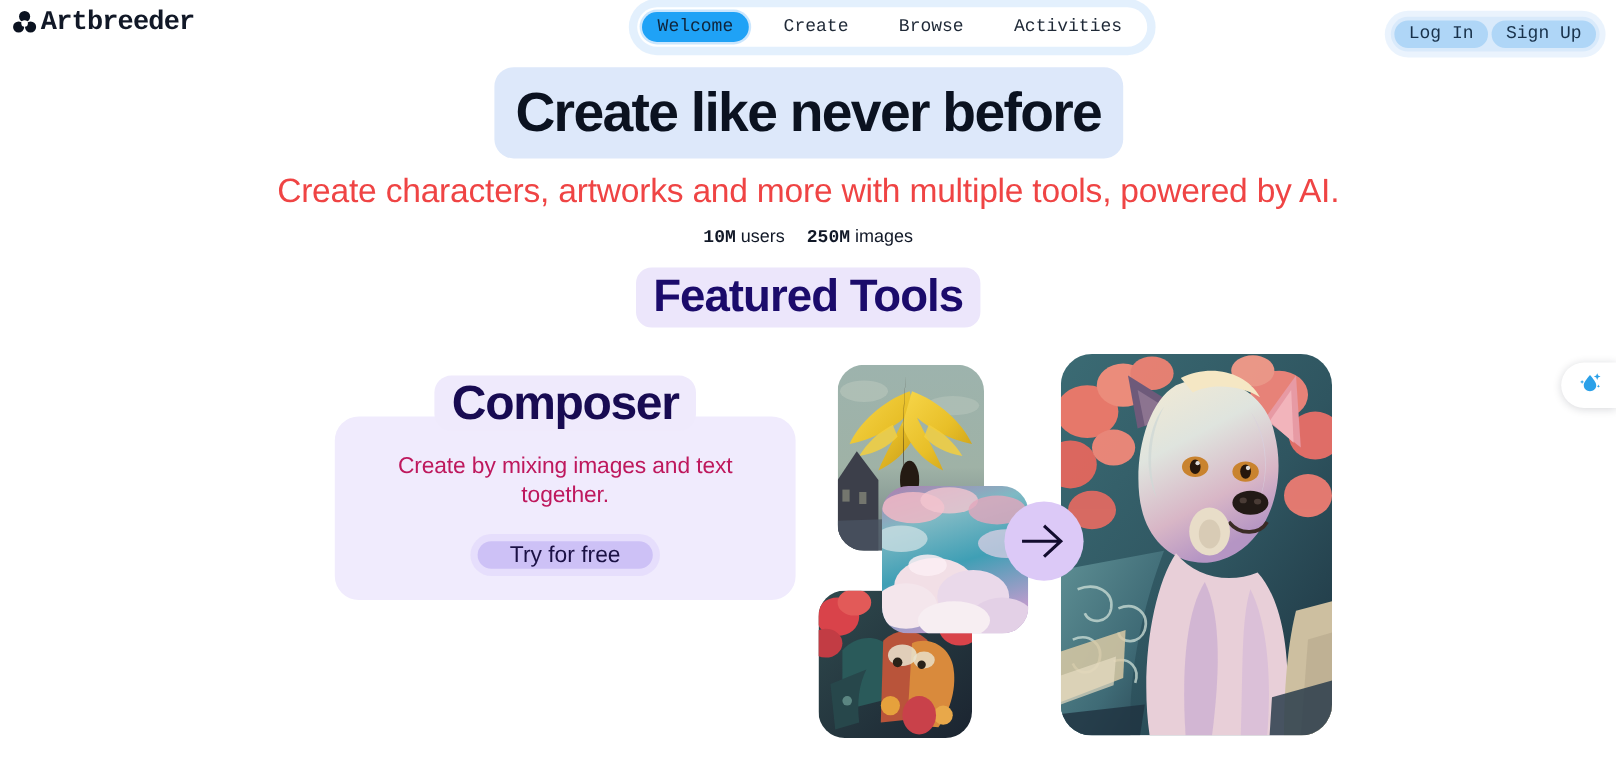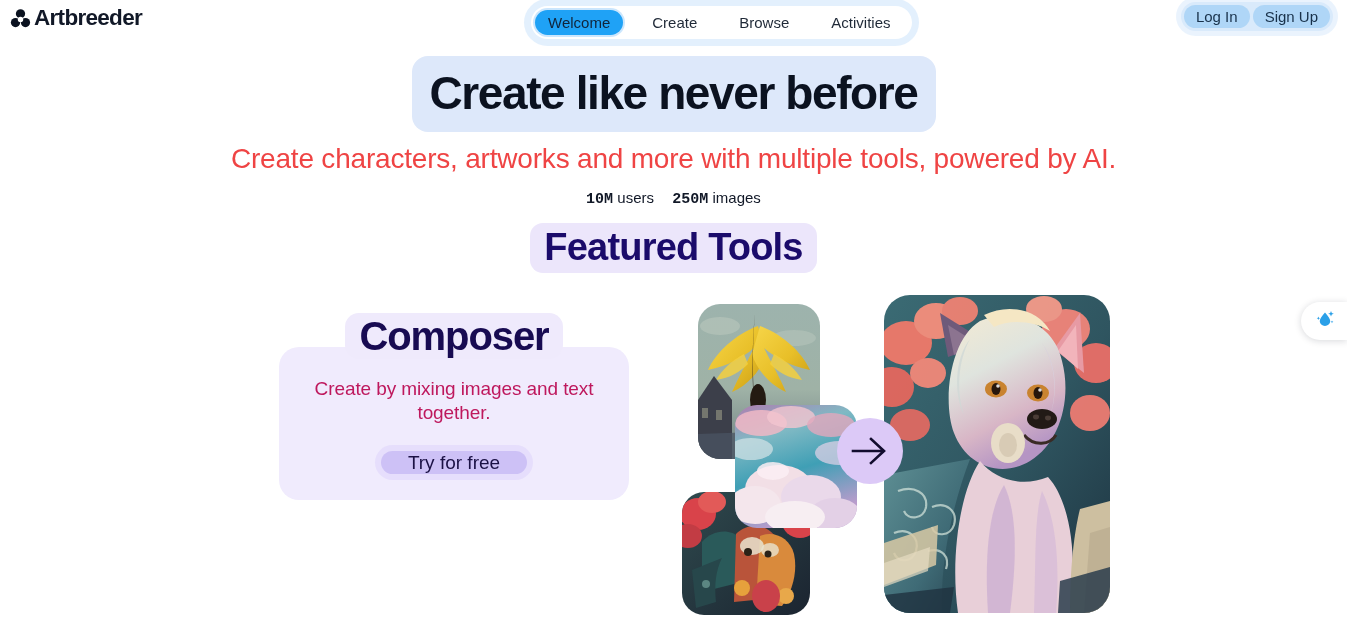--- a/index.html
+++ b/index.html
@@ -7,21 +7,21 @@
     width: 1347px; height: 633px;
     background: #ffffff;
     font-family: "Liberation Sans", sans-serif;
     overflow: hidden;
   }
   body { position: relative; }
 
   
   .header {
     position: absolute; top: 0; left: 0;
-    width: 1336px; height: 48px;
+    width: 1336px; height: 48px; font-family: Liberation Mono, monospace;
   }
   .logo {
     position: absolute; left: 10px; top: 7px;
     display: flex; align-items: center; gap: 3px;
   }
   .logo-icon { width: 21px; height: 21px; display: block; }
   .logo-text {
     font-size: 22.5px; font-weight: 700; letter-spacing: -0.7px;
     color: #111827; line-height: 1;
   }
@@ -38,21 +38,21 @@
     font-size: 15px; color: #1f2937;
     padding: 5px 13px; border-radius: 16px;
     line-height: 1; white-space: nowrap; cursor: pointer;
   }
   .nav-item.active {
     background: #1FA2F6; color: #10243a; font-weight: 400;
     box-shadow: 0 0 0 2px rgba(140,200,250,0.45);
   }
 
   .auth-wrap {
-    position: absolute; right: 3px; top: 2px;
+    position: absolute; right: 3px; top: 14px;
     display: flex; align-items: flex-end; gap: 3px;
     background: #D9EAFB;
     border-radius: 18px;
     padding: 3px 3px;
     box-shadow: 0 0 0 5px rgba(217,234,251,0.55);
   }
   .auth-btn {
     font-size: 15px; color: #18314a;
     background: #AFD6F7;
     border-radius: 14px; padding: 4px 12px;
@@ -90,21 +90,21 @@
     font-size: 38px; font-weight: 800; letter-spacing: -0.8px;
     color: #1B0B6B; line-height: 1.15;
     padding: 3px 14px;
     background: #ECE6FB;
     border-radius: 13px;
   }
 
   
   .composer {
     position: absolute; left: 279px; top: 313px;
-    width: 350px;
+    width: 384px;
   }
   .composer-title-row { text-align: center; position: relative; z-index: 3; }
   .composer-title {
     display: inline-block;
     font-size: 40px; font-weight: 800; letter-spacing: -1.1px;
     color: #180B52; line-height: 1.1;
     padding: 1px 14px;
     background: #EFEAFC;
     border-radius: 14px;
   }

